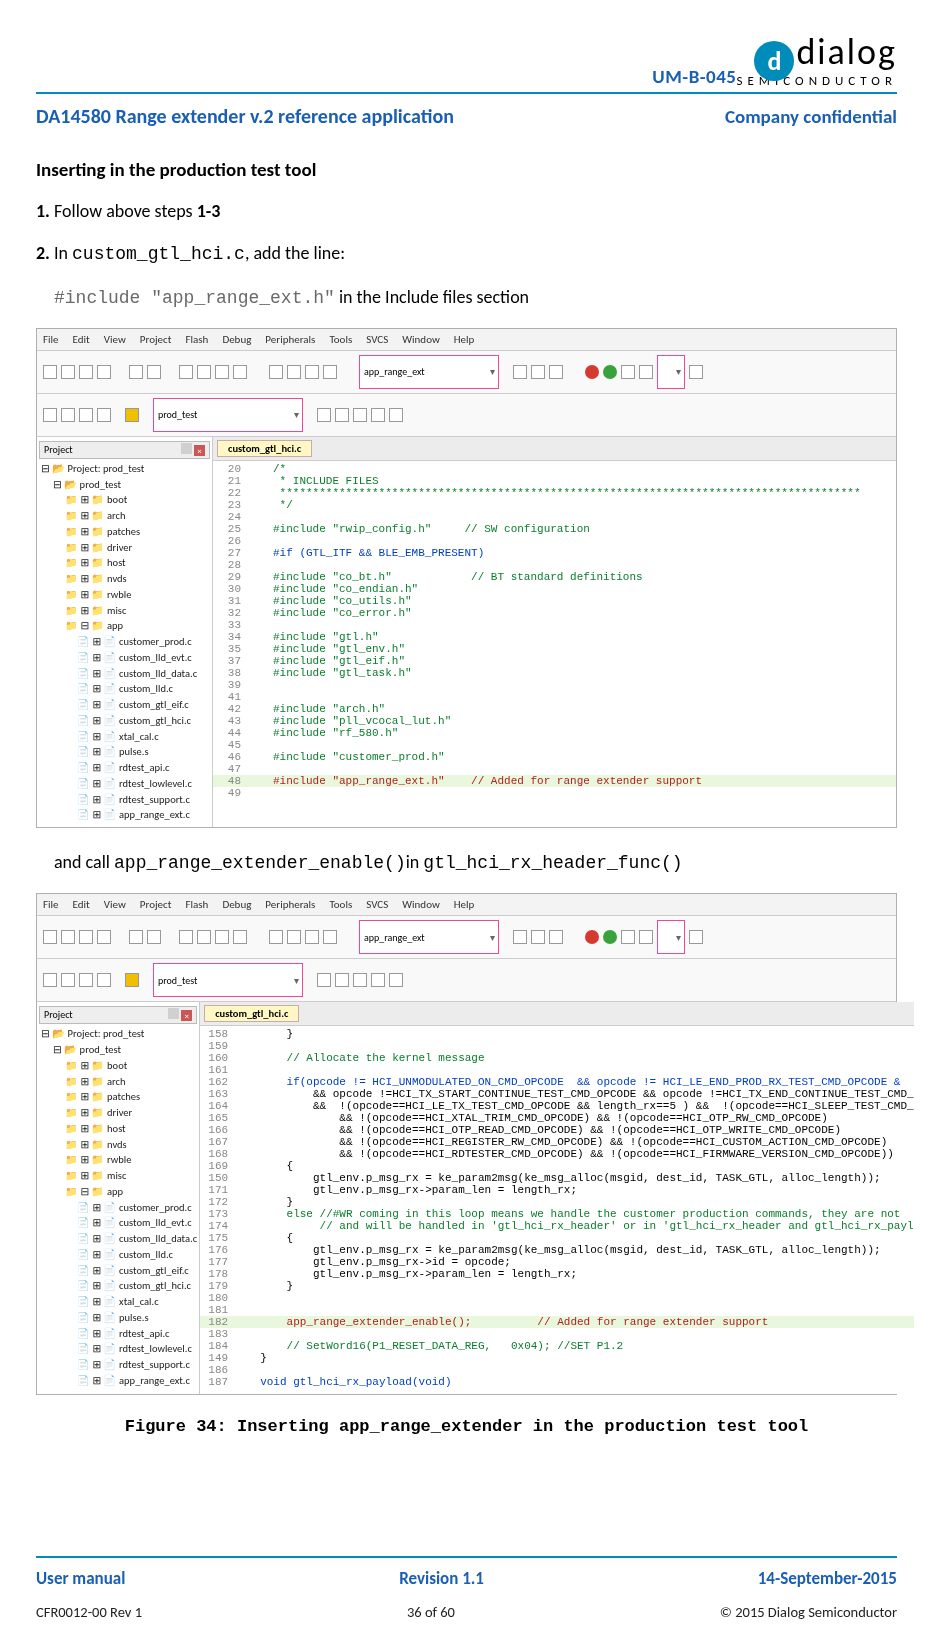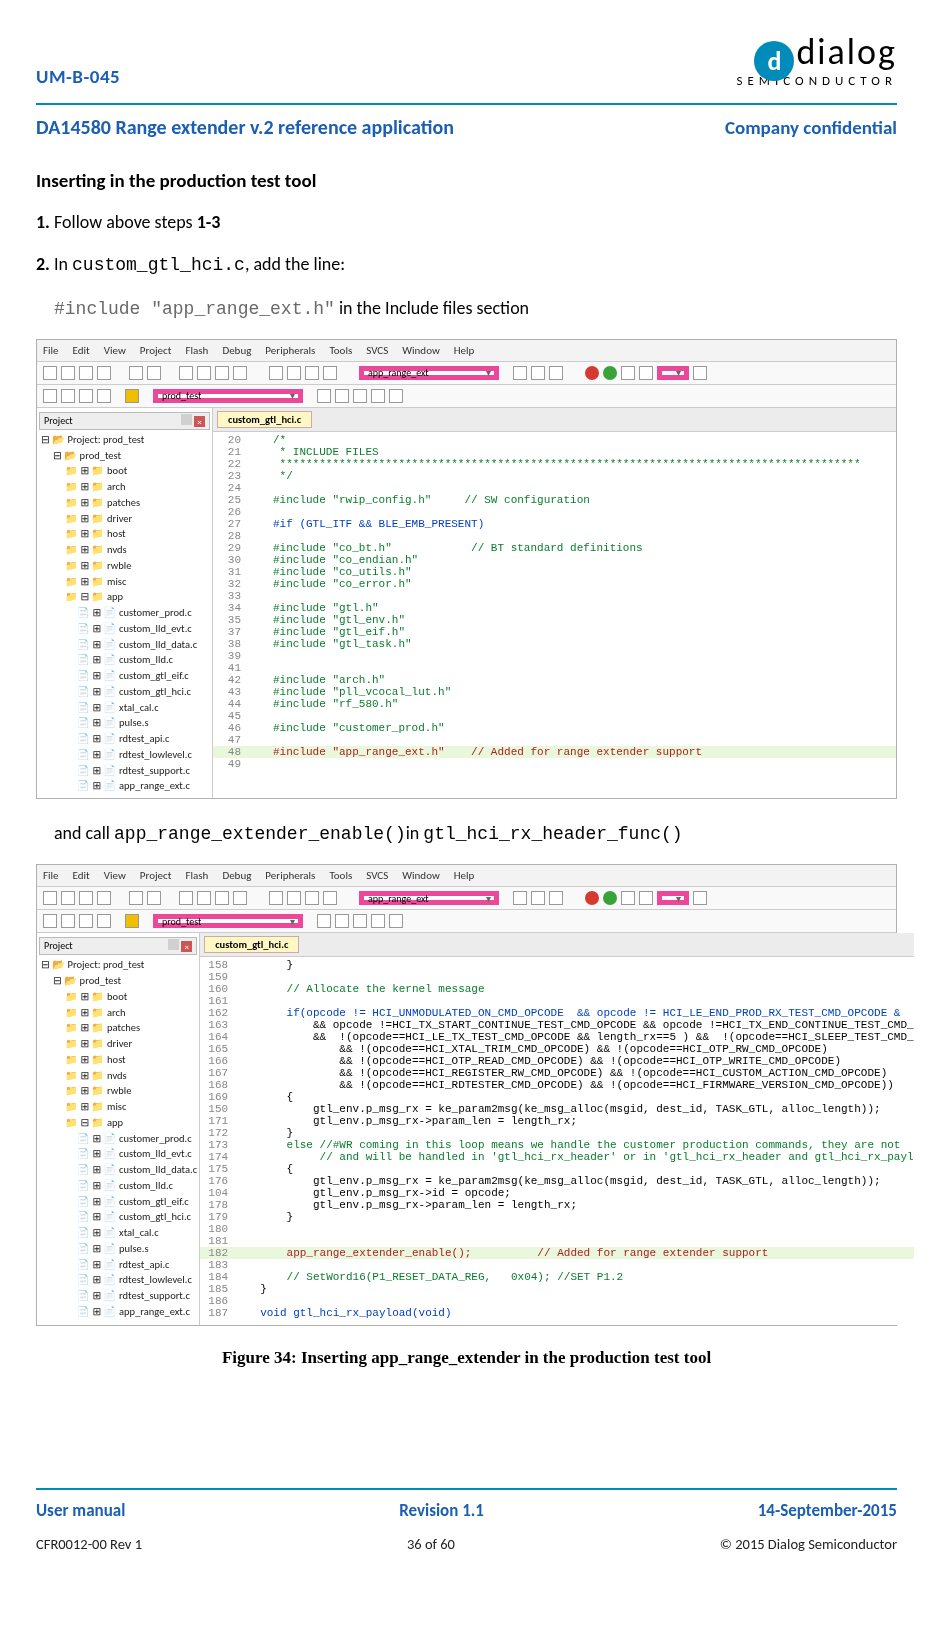--- a/index.html
+++ b/index.html
@@ -1,19 +1,19 @@
 <!DOCTYPE html>
 <html><head>
 <meta charset="utf-8">
 <style>
   * { box-sizing: border-box; margin: 0; padding: 0; }
   html, body { width: 933px; background: #fff; font-family: "Calibri","Segoe UI",Arial,sans-serif; color: #000; }
   body { padding: 30px 36px 20px 36px; }
 
-  .top-row { display: flex; justify-content: space-between; align-items: flex-end; border-bottom: 2px solid #008cba; padding-bottom: 15px; margin-bottom: 10px; }
+  .top-row { display: flex; justify-content: flex-end; align-items: flex-end; border-bottom: 2px solid #008cba; padding-bottom: 4px; margin-bottom: 10px; }
   .doc-code { color: #1a5fb4; font-weight: 700; font-size: 19px; letter-spacing: .5px; }
   .logo { text-align: right; }
   .logo .brand { display: inline-flex; align-items: baseline; }
   .logo .d-word { color: #000; font-size: 36px; font-weight: 500; letter-spacing: 2px; }
   .logo .d-puck { width: 40px; height: 40px; border-radius: 50%; background: #008cba; display: inline-flex; align-items: center; justify-content: center; margin-right: 2px; font-size: 26px; color: #fff; font-weight: 700; position: relative; top: 6px; }
   .logo .sub { color: #000; font-size: 13px; letter-spacing: 5px; text-align: right; margin-top: -2px; }
 
   .title-row { display: flex; justify-content: space-between; align-items: baseline; margin: 8px 0 30px 0; }
   .doc-title { color: #1a5fb4; font-weight: 700; font-size: 20px; }
   .confidential { color: #1a5fb4; font-weight: 700; font-size: 19px; }
@@ -22,21 +22,21 @@
   p.body { font-size: 18px; margin-bottom: 18px; line-height: 1.35; }
   .mono { font-family: "Courier New", monospace; }
   .gray { color:#6a6a6a;}
   .indent { margin-left: 18px; }
 
   .ide-shot { border: 1px solid #b0b0b0; background:#efefef; font-size: 11px; margin: 6px 0 22px 0; position:relative; }
   .ide-menu { background:#f3f3f3; padding: 4px 6px; border-bottom:1px solid #ccc;}
   .ide-menu span { margin-right: 14px; color:#333;}
   .ide-toolbar { background:#f9f9f9; padding:4px 6px; border-bottom:1px solid #ccc; display:flex; gap:4px; align-items:center;}
   .tbbox { width:14px; height:14px; border:1px solid #999; background:#fff; display:inline-block;}
-  .tb-dropdown { height:14px; border:5px solid #ec4899; background:#fff; font-size:10px; padding:0 18px 0 4px; display:inline-flex; align-items:center; position:relative;}
+  .tb-dropdown { height:34px; border:1px solid #ec4899; background:#fff; font-size:10px; padding:0 18px 0 4px; display:inline-flex; align-items:center; position:relative;}
   .tb-dropdown::after{content:"▾"; position:absolute; right:3px; color:#666;}
   .tb-icon { width:14px; height:14px; display:inline-block;}
   .red{background:#d43a2f;border-radius:50%;}
   .green{background:#3aa23a;border-radius:50%;}
   .yel{background:#f0c000;}
   .ide-body { display:flex; min-height: 300px; background:#fff;}
   .ide-left { width: 176px; border-right:1px solid #ccc; background:#fff; padding:4px 2px;}
   .proj-head { background:#eee; border:1px solid #bbb; padding:1px 4px; margin-bottom:2px; font-size:10px; display:flex; justify-content:space-between;}
   .pin{display:inline-block;width:11px;height:11px;background:#d0d0d0;}
   .closebtn{display:inline-block;width:11px;height:11px;background:#c55; color:#fff; text-align:center; line-height:11px; font-size:9px;}
@@ -50,21 +50,21 @@
   .filetab { display:inline-block; background:#fff8c4; border:1px solid #caa; padding:1px 10px; font-size:10.5px; font-weight:700;}
   .code { font-family:"Courier New",monospace; font-size:11px; padding:2px 0 6px 0; overflow:hidden;}
   .code .row{display:flex;gap:26px;}
   .code .ln{ width:34px; text-align:right; color:#888; padding-right:6px; user-select:none;}
   .code .tx{ white-space:pre; }
   .c-green{color:#0a7d2c;}
   .c-kw{color:#0040c0;}
   .c-red{color:#b02121;}
   .c-hl{background:#e9f7dc;}
 
-  .fig-caption { text-align:center; font-weight:700; font-size:17px; font-family: Liberation Serif, serif; margin-top: 6px; margin-bottom: 60px;}
+  .fig-caption { text-align:center; font-weight:700; font-size:17px; font-family: Liberation Mono, monospace; margin-top: 6px; margin-bottom: 60px;}
 
   .footer-a { display:flex; justify-content:space-between; color:#1a5fb4; font-weight:700; font-size:17px; border-top: 2px solid #008cba; padding-top:10px; margin-top: 120px;}
   .footer-b { display:flex; justify-content:space-between; font-size:14.5px; margin-top: 14px; color:#222;}
 </style>
 </head>
 <body>
 
 <div class="top-row">
   <div class="doc-code">UM-B-045</div>
   <div class="logo">
@@ -456,21 +456,21 @@
           </div>
           <div class="row">
             <div class="ln">175</div>
             <div class="tx ">    {</div>
           </div>
           <div class="row">
             <div class="ln">176</div>
             <div class="tx ">        gtl_env.p_msg_rx = ke_param2msg(ke_msg_alloc(msgid, dest_id, TASK_GTL, alloc_length));</div>
           </div>
           <div class="row">
-            <div class="ln">104</div>
+            <div class="ln">177</div>
             <div class="tx ">        gtl_env.p_msg_rx-&gt;id = opcode;</div>
           </div>
           <div class="row">
             <div class="ln">178</div>
             <div class="tx ">        gtl_env.p_msg_rx-&gt;param_len = length_rx;</div>
           </div>
           <div class="row">
             <div class="ln">179</div>
             <div class="tx ">    }</div>
           </div>
@@ -488,21 +488,21 @@
           </div>
           <div class="row">
             <div class="ln">183</div>
             <div class="tx "></div>
           </div>
           <div class="row">
             <div class="ln">184</div>
             <div class="tx c-green">    // SetWord16(P1_RESET_DATA_REG,   0x04); //SET P1.2</div>
           </div>
           <div class="row">
-            <div class="ln">185</div>
+            <div class="ln">149</div>
             <div class="tx ">}</div>
           </div>
           <div class="row">
             <div class="ln">186</div>
             <div class="tx "></div>
           </div>
           <div class="row">
             <div class="ln">187</div>
             <div class="tx c-kw">void gtl_hci_rx_payload(void)</div>
           </div>

